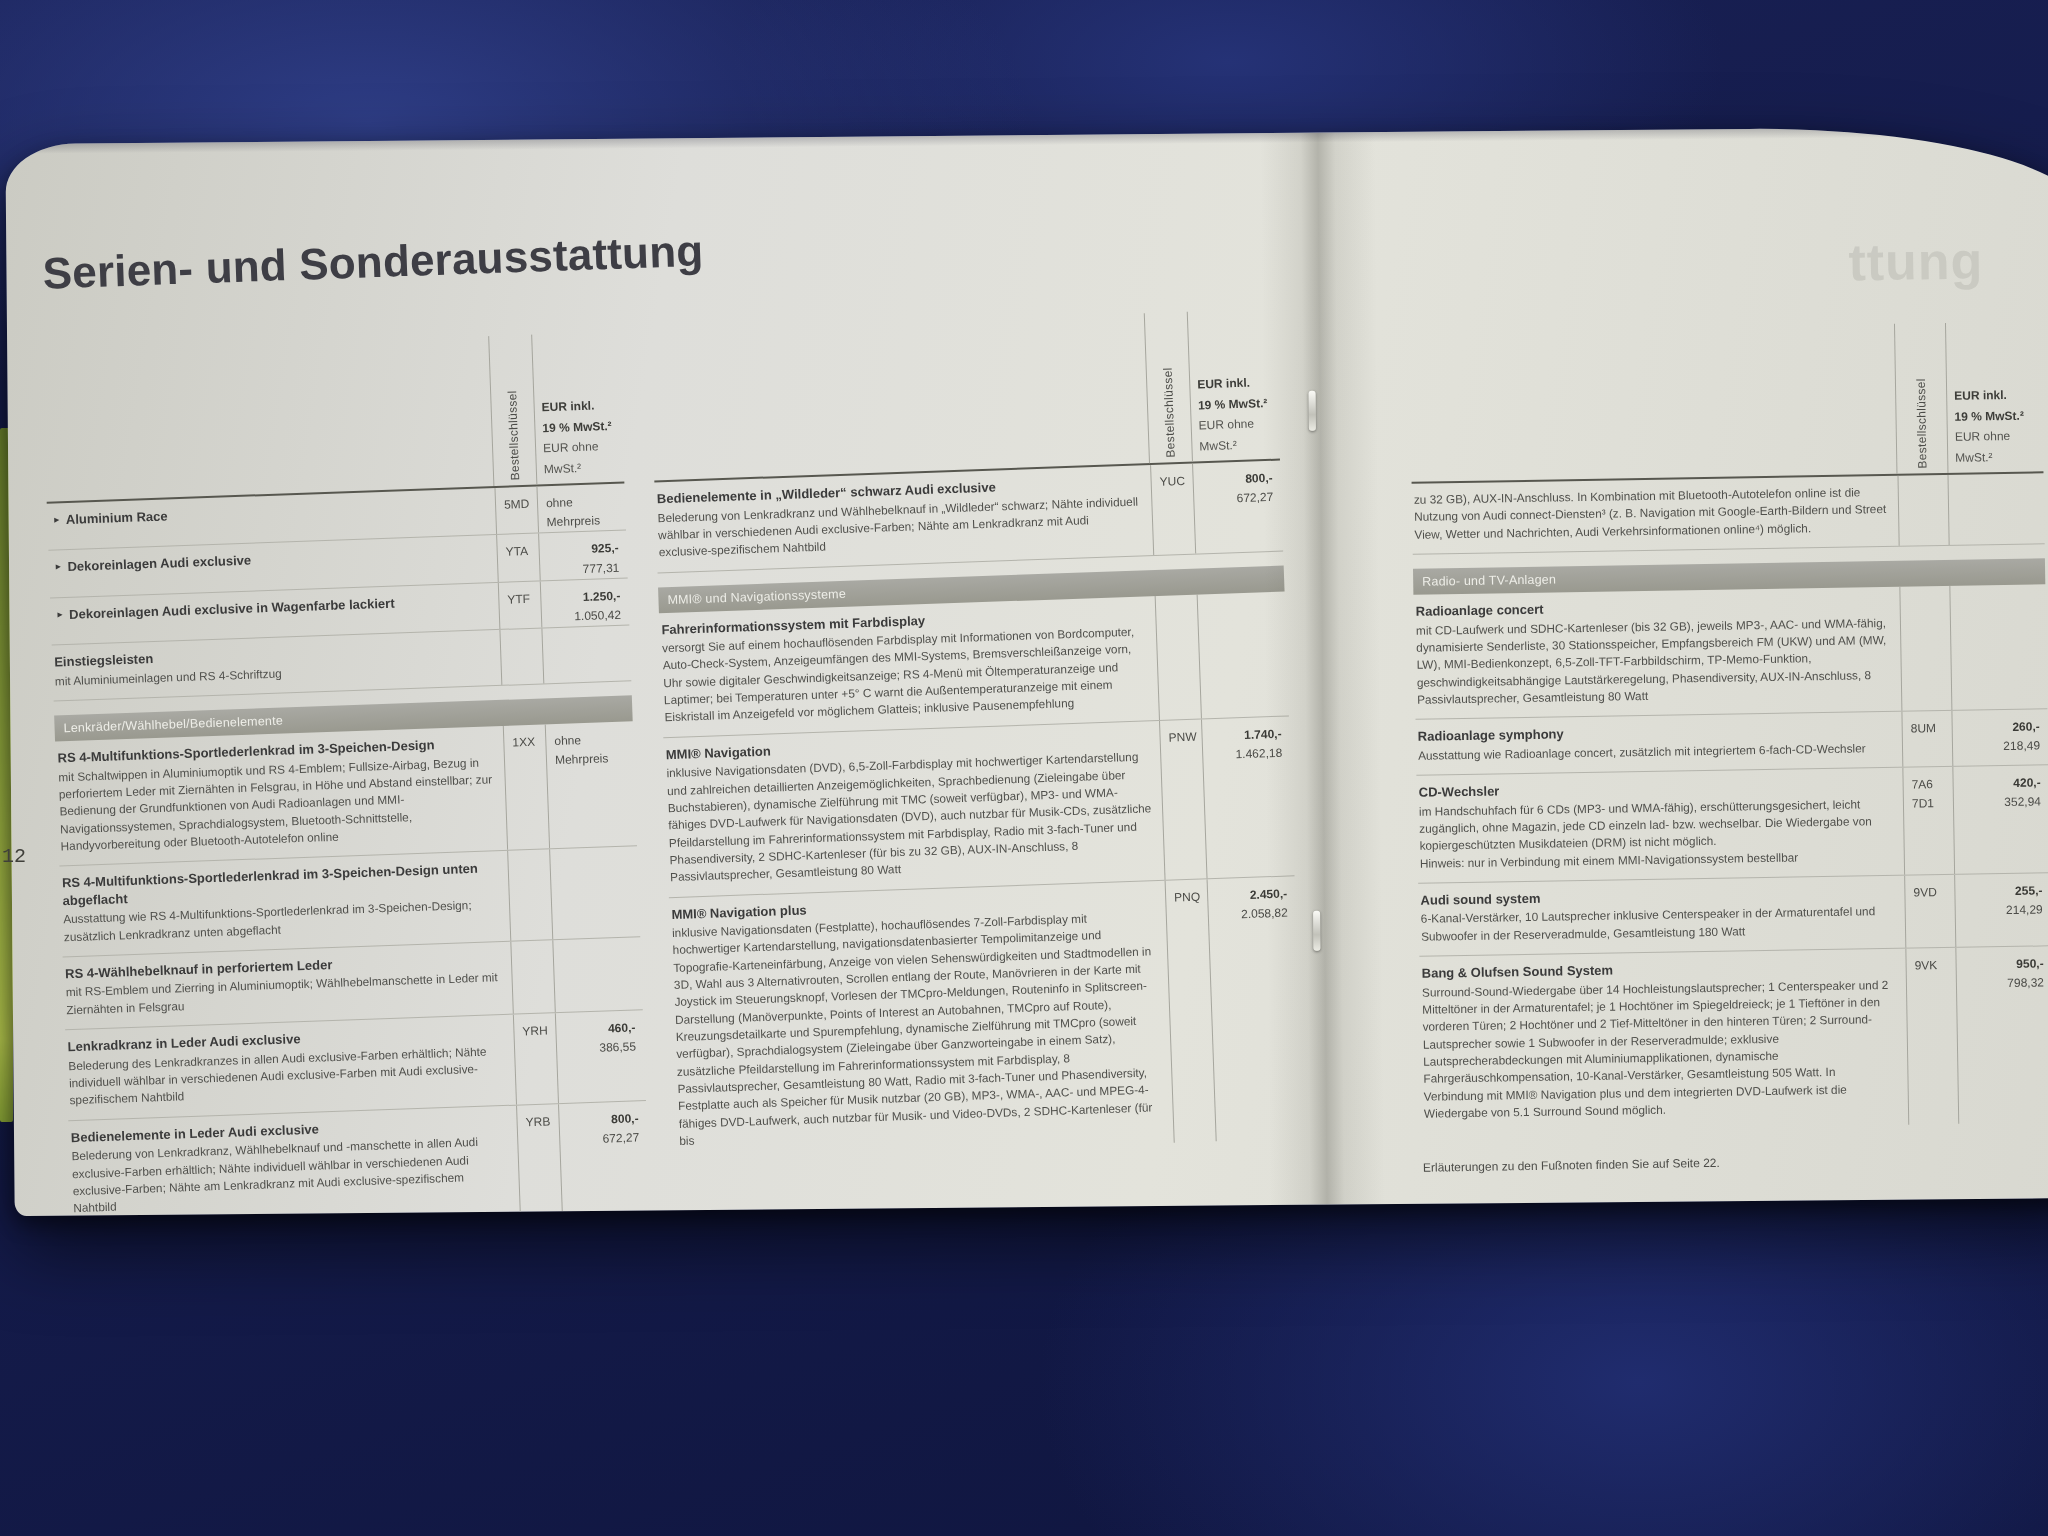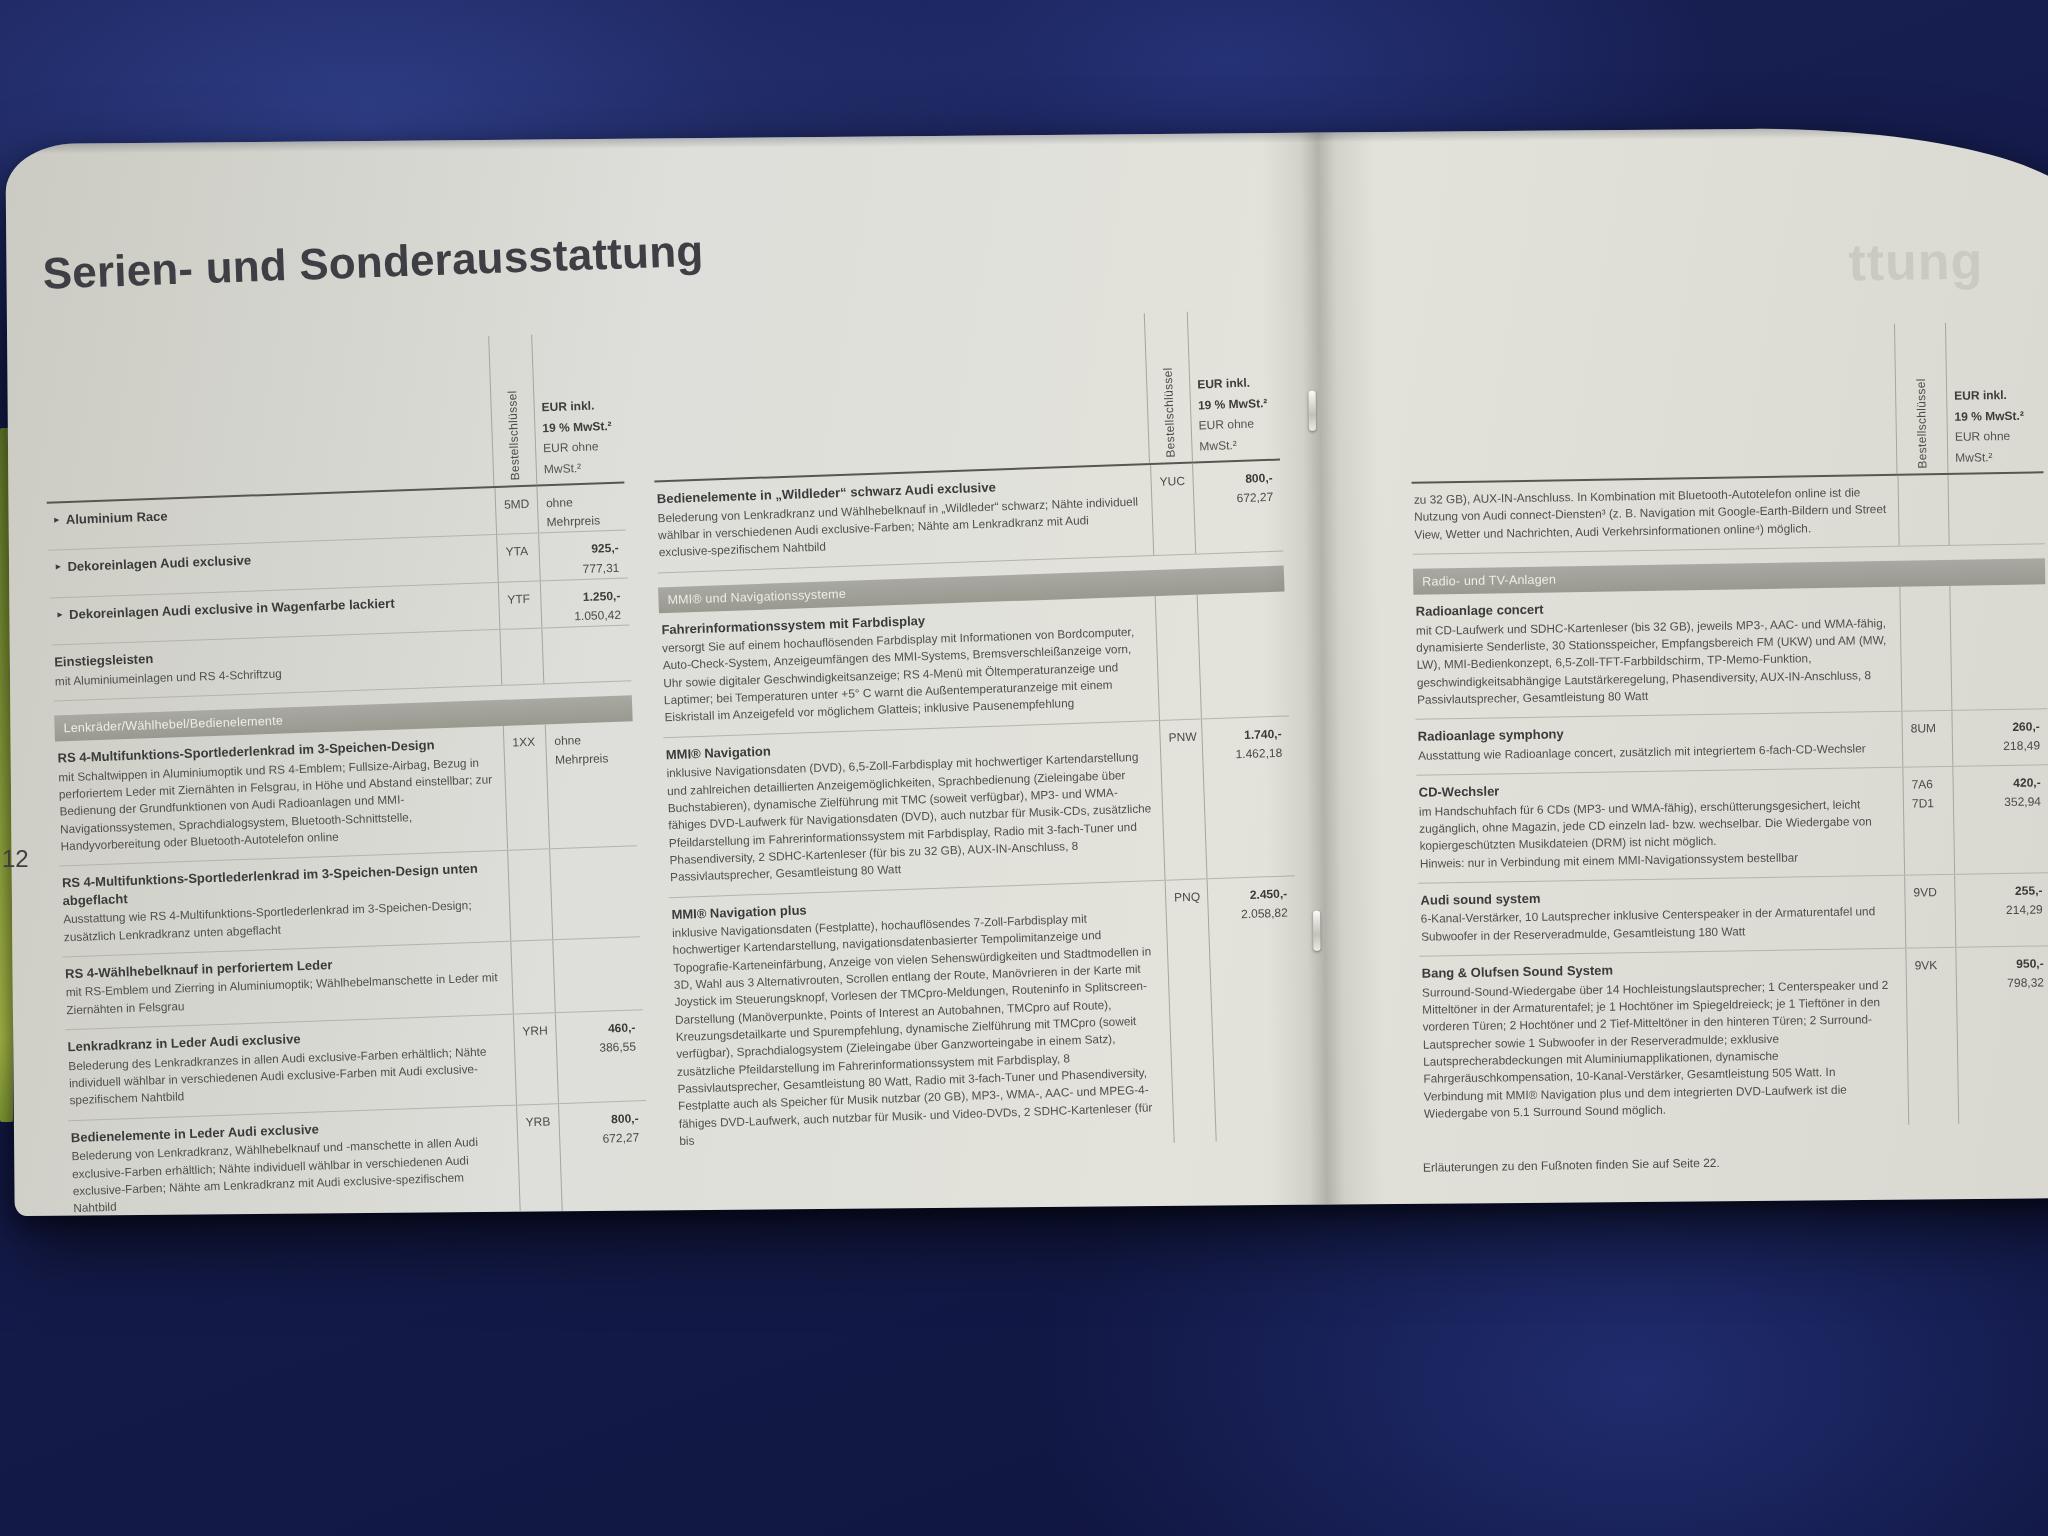--- a/index.html
+++ b/index.html
@@ -8,21 +8,21 @@
     background:
       radial-gradient(1100px 520px at 18% 8%, #2e3d85 0%, rgba(46,61,133,0) 60%),
       radial-gradient(1000px 600px at 80% 90%, #202c6e 0%, rgba(32,44,110,0) 60%),
       radial-gradient(900px 400px at 60% 4%, #253276 0%, rgba(37,50,118,0) 55%),
       linear-gradient(160deg,#1a2258 0%,#151c4c 45%,#0f153e 100%);}
   
   .edge-green-left{position:absolute;left:0;top:428px;width:13px;height:694px;z-index:1;
     background:linear-gradient(180deg,#7e9a35,#aec84a 55%,#c9de56 88%,#9ab93d);border-radius:2px;}
   .edge-green-br{position:absolute;left:2002px;top:1058px;width:46px;height:36px;z-index:1;
     background:linear-gradient(135deg,#b6cf4d,#7e9a35);transform:rotate(8deg);}
-  .page-num{position:absolute;left:2px;top:845px;z-index:3;font-size:24px;color:#3f3f3a;}
+  .page-num{position:absolute;left:2px;top:845px;z-index:3;font-size:20px;color:#3f3f3a;font-family:Liberation Mono, monospace;}
 
   .book{position:absolute;left:10px;top:135px;width:2084px;height:1072px;z-index:2;
     transform:rotate(-0.5deg);transform-origin:50% 50%;overflow:hidden;
     background:linear-gradient(100deg,#cbcbc3 0%,#dededa 30%,#e3e3db 58%,#d8d8d0 100%);
     border-radius:70px 340px 16px 12px / 48px 95px 18px 14px;
     box-shadow:0 32px 75px rgba(0,0,0,0.6),0 8px 20px rgba(0,0,0,0.45);}
   .book::after{content:"";position:absolute;left:0;top:0;right:0;height:10px;
     background:linear-gradient(180deg,rgba(30,30,50,0.22),rgba(30,30,50,0));}
   .fold{position:absolute;left:1255px;top:0;width:115px;height:100%;
     background:linear-gradient(90deg,rgba(60,60,48,0) 0%,rgba(60,60,48,0.10) 35%,rgba(42,42,32,0.26) 50%,rgba(60,60,48,0.10) 65%,rgba(60,60,48,0) 100%);}

